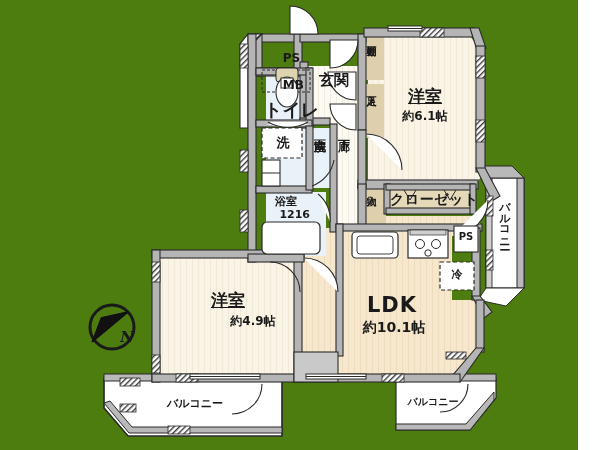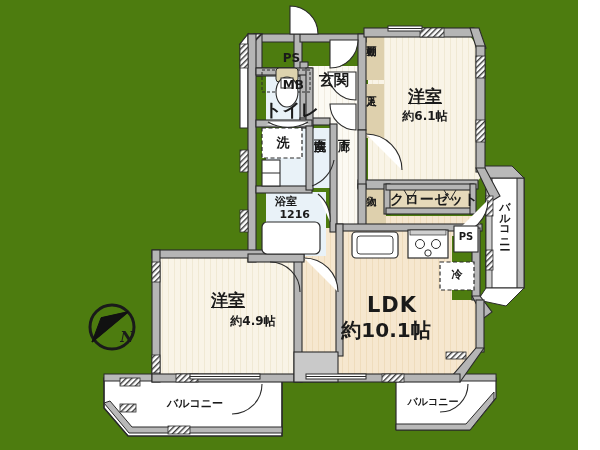--- a/index.html
+++ b/index.html
@@ -23,21 +23,21 @@
   }
   .lbl.vert{
     writing-mode:vertical-rl;
     text-orientation:upright;
     white-space:nowrap;
     line-height:1.0;
   }
   .t-room-name{font-size:17px;font-weight:700;text-decoration:underline;}
   .t-room-area{font-size:12px;font-weight:700;}
   .t-ldk{font-size:21px;font-weight:700;letter-spacing:1px;}
-  .t-ldk-area{font-size:20px;font-weight:700;}
+  .t-ldk-area{font-size:14px;font-weight:700;margin-left:8px;}
   .t-med{font-size:12px;font-weight:700;}
   .t-sml{font-size:10px;font-weight:700;}
   .t-xsml{font-size:9px;font-weight:700;}
   .t-bal{font-size:11px;font-weight:700;letter-spacing:0px;}
   .t-ps{font-size:12px;font-weight:700;line-height:1.15;}
   .t-closet{font-size:12px;font-weight:700;letter-spacing:0.5px;}
   .t-rei{font-size:11px;font-weight:700;}
   .t-compass-n{font-size:15px;font-weight:700;font-style:italic;font-family:"DejaVu Serif","Liberation Serif",serif;}
 </style>
 </head>

